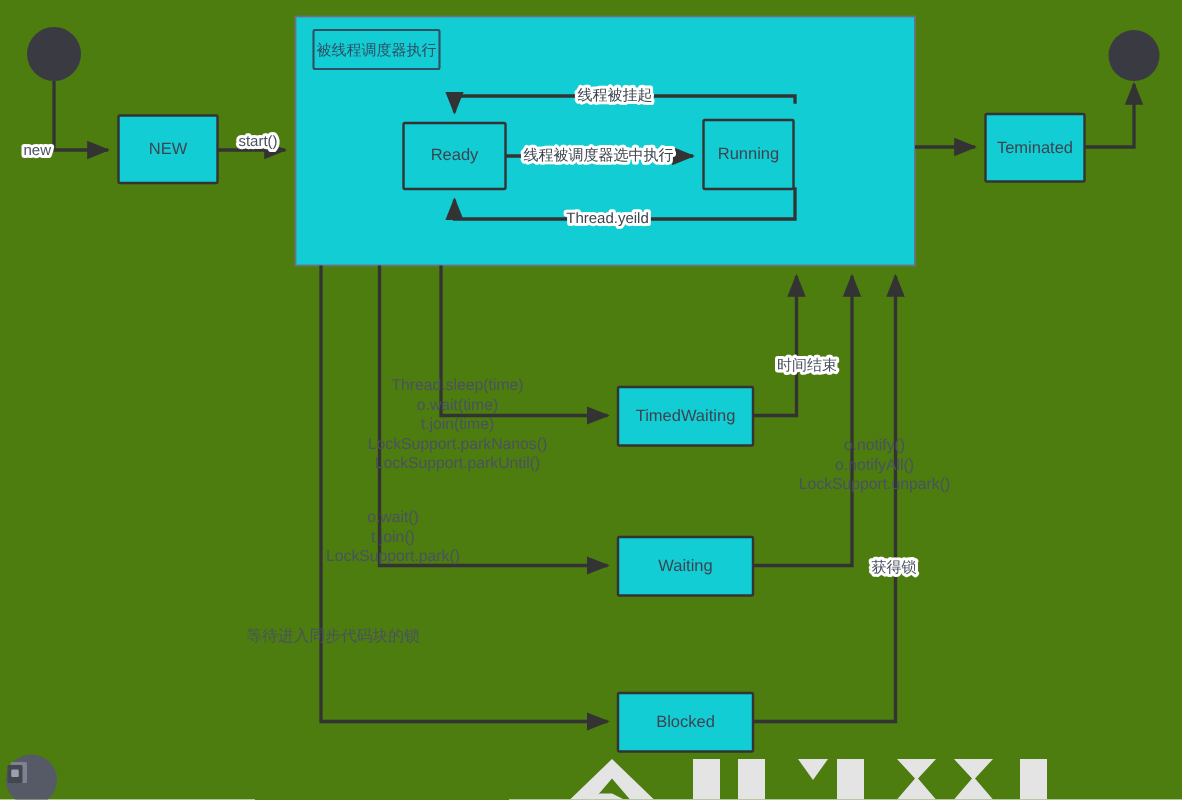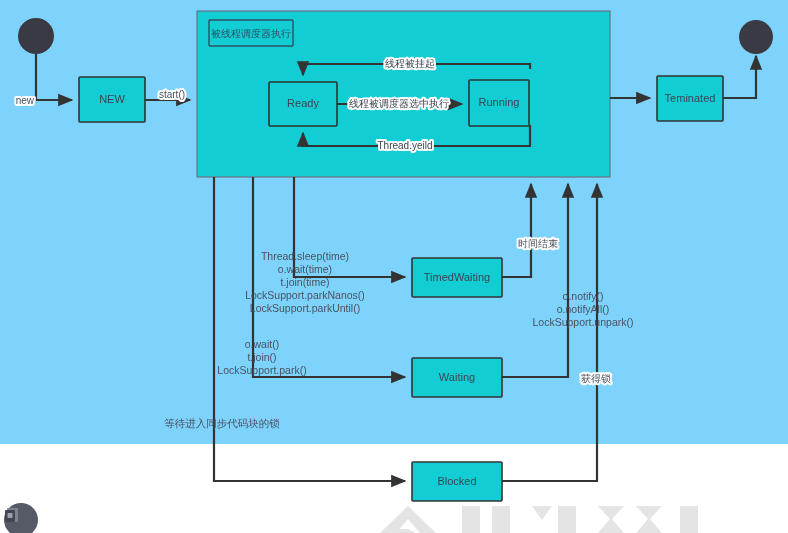--- a/index.html
+++ b/index.html
@@ -10,22 +10,22 @@
   }
   body {
     width: 788px;
     height: 533px;
     overflow: hidden;
     font-family: "Liberation Sans", "DejaVu Sans", sans-serif;
   }
   #canvas-wrap {
     position: relative;
     width: 788px;
-    height: 444px;
-    background: #7dd3fc;
+    height: 533px;
+    background: #4d7c0f;
   }
   svg#diagram {
     position: absolute;
     left: 0;
     top: 0;
     width: 788px;
     height: 533px;
     display: block;
   }
   .edge {

